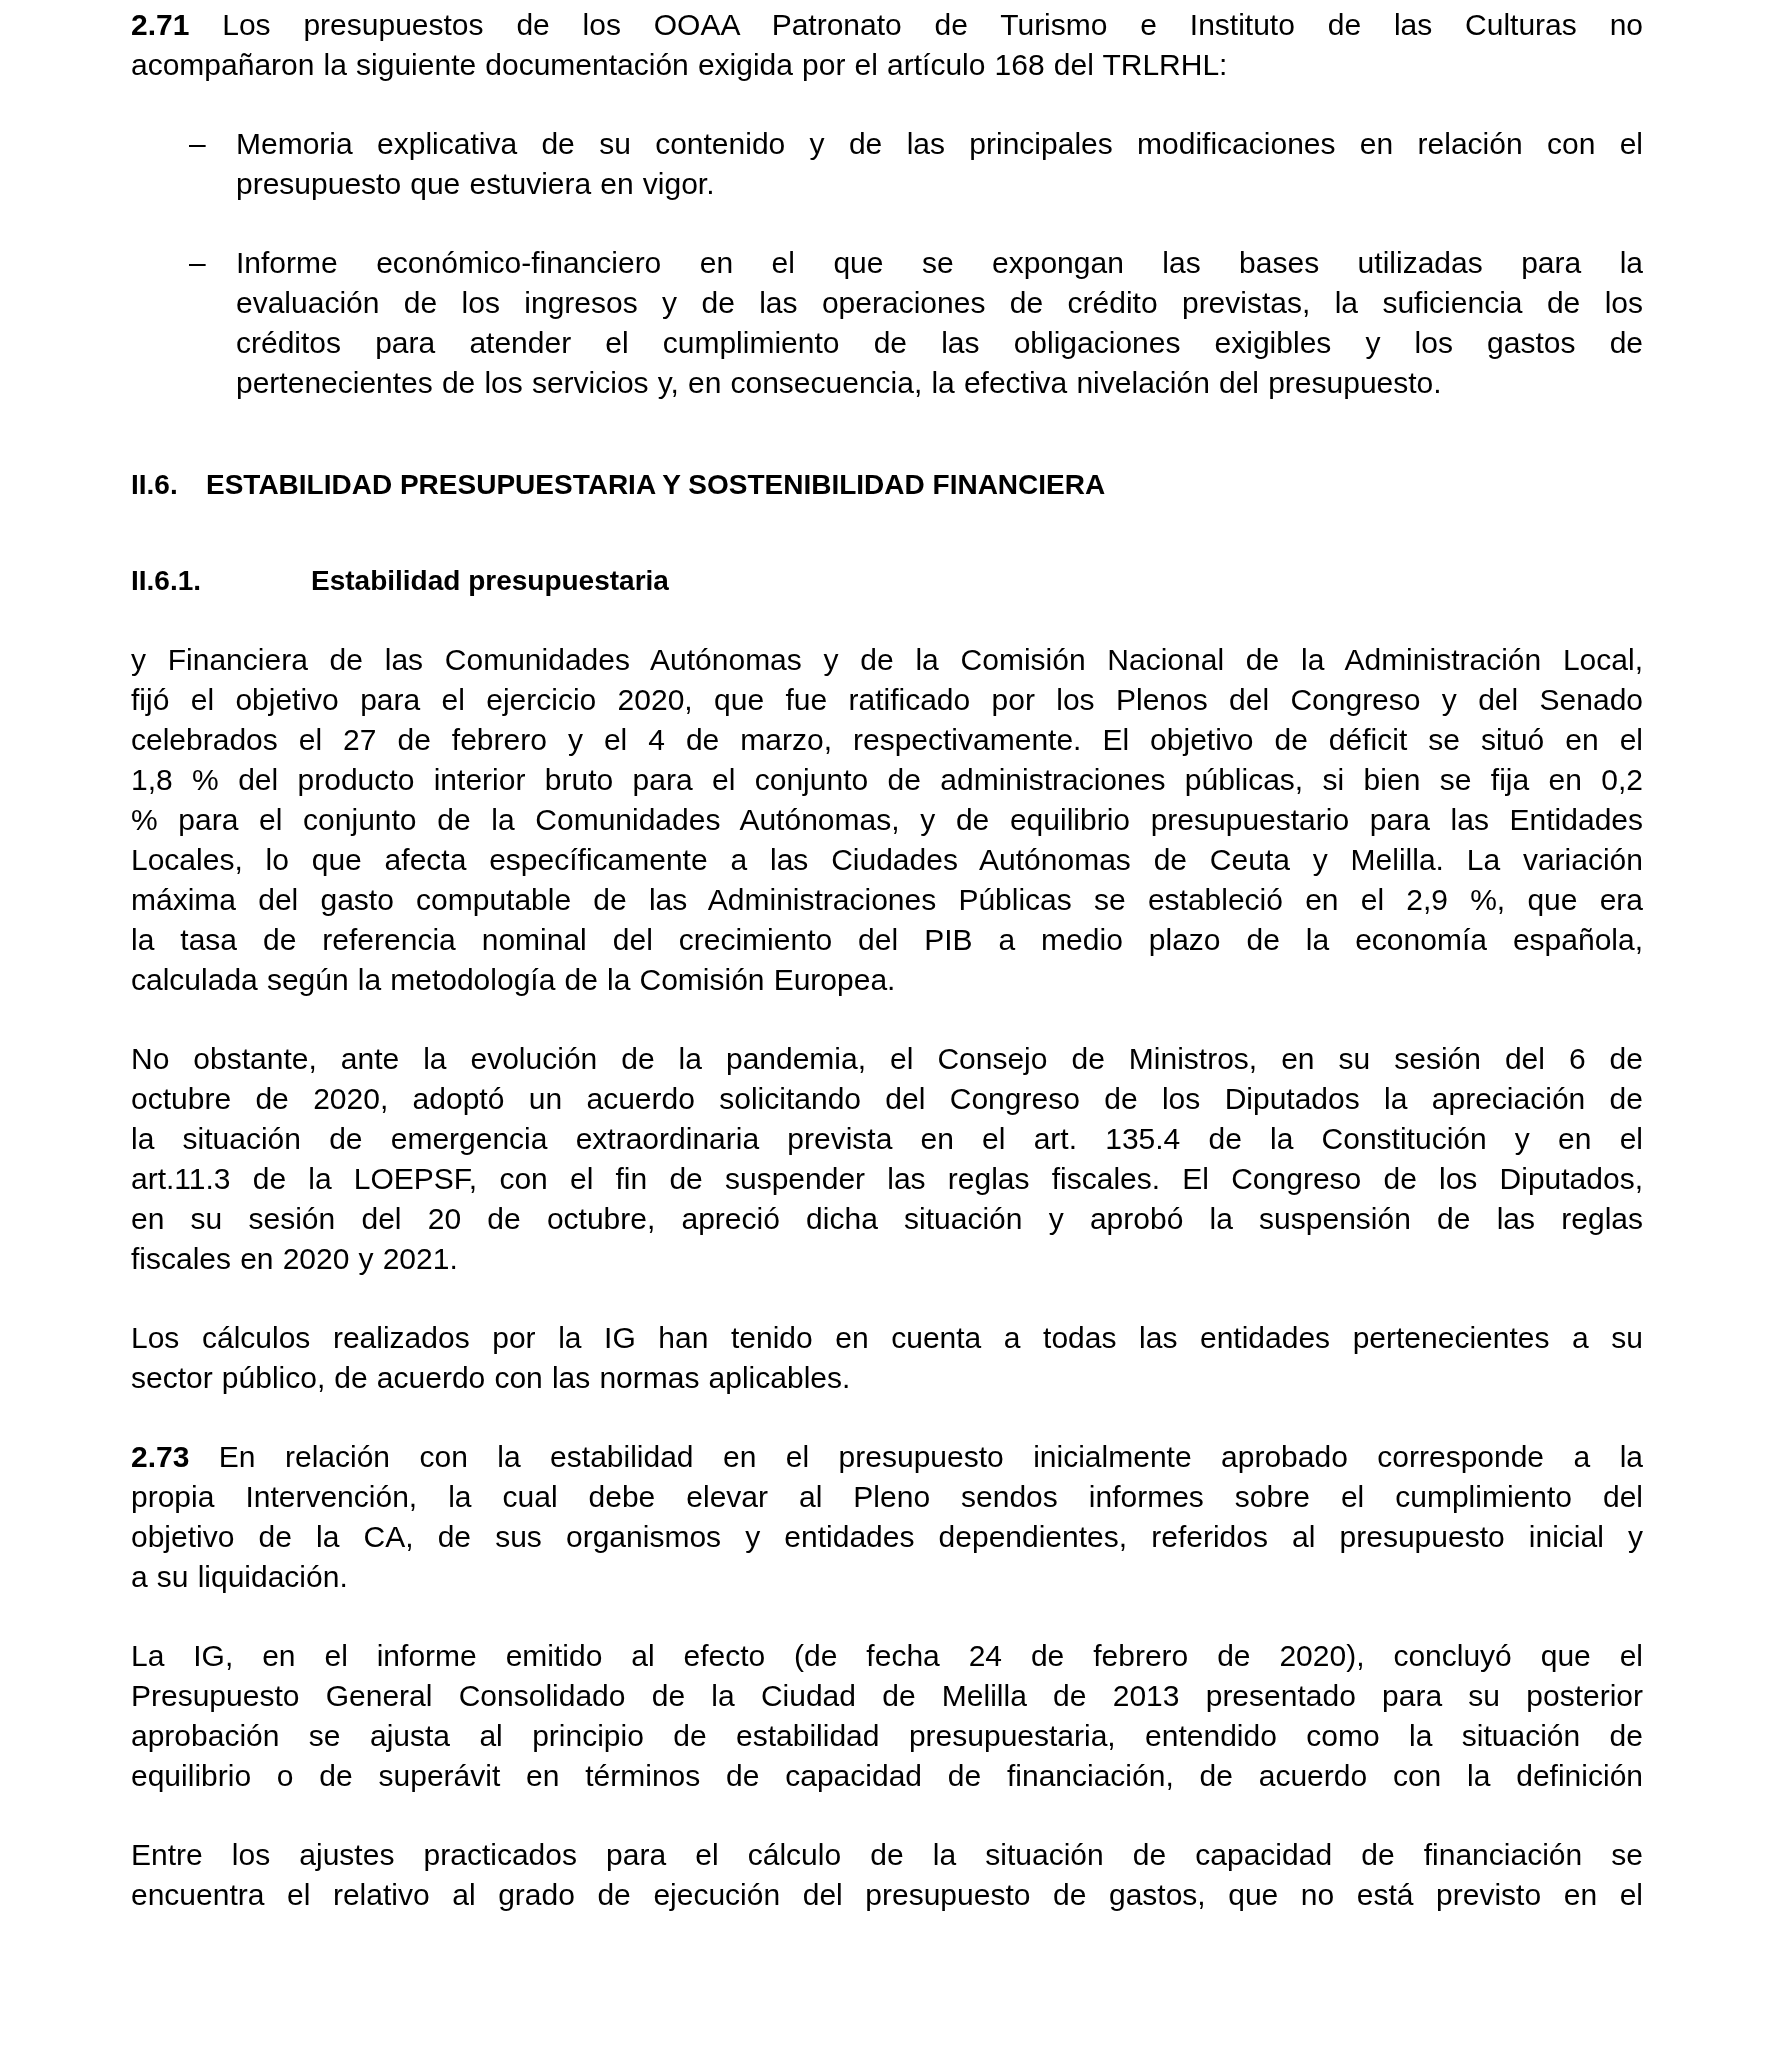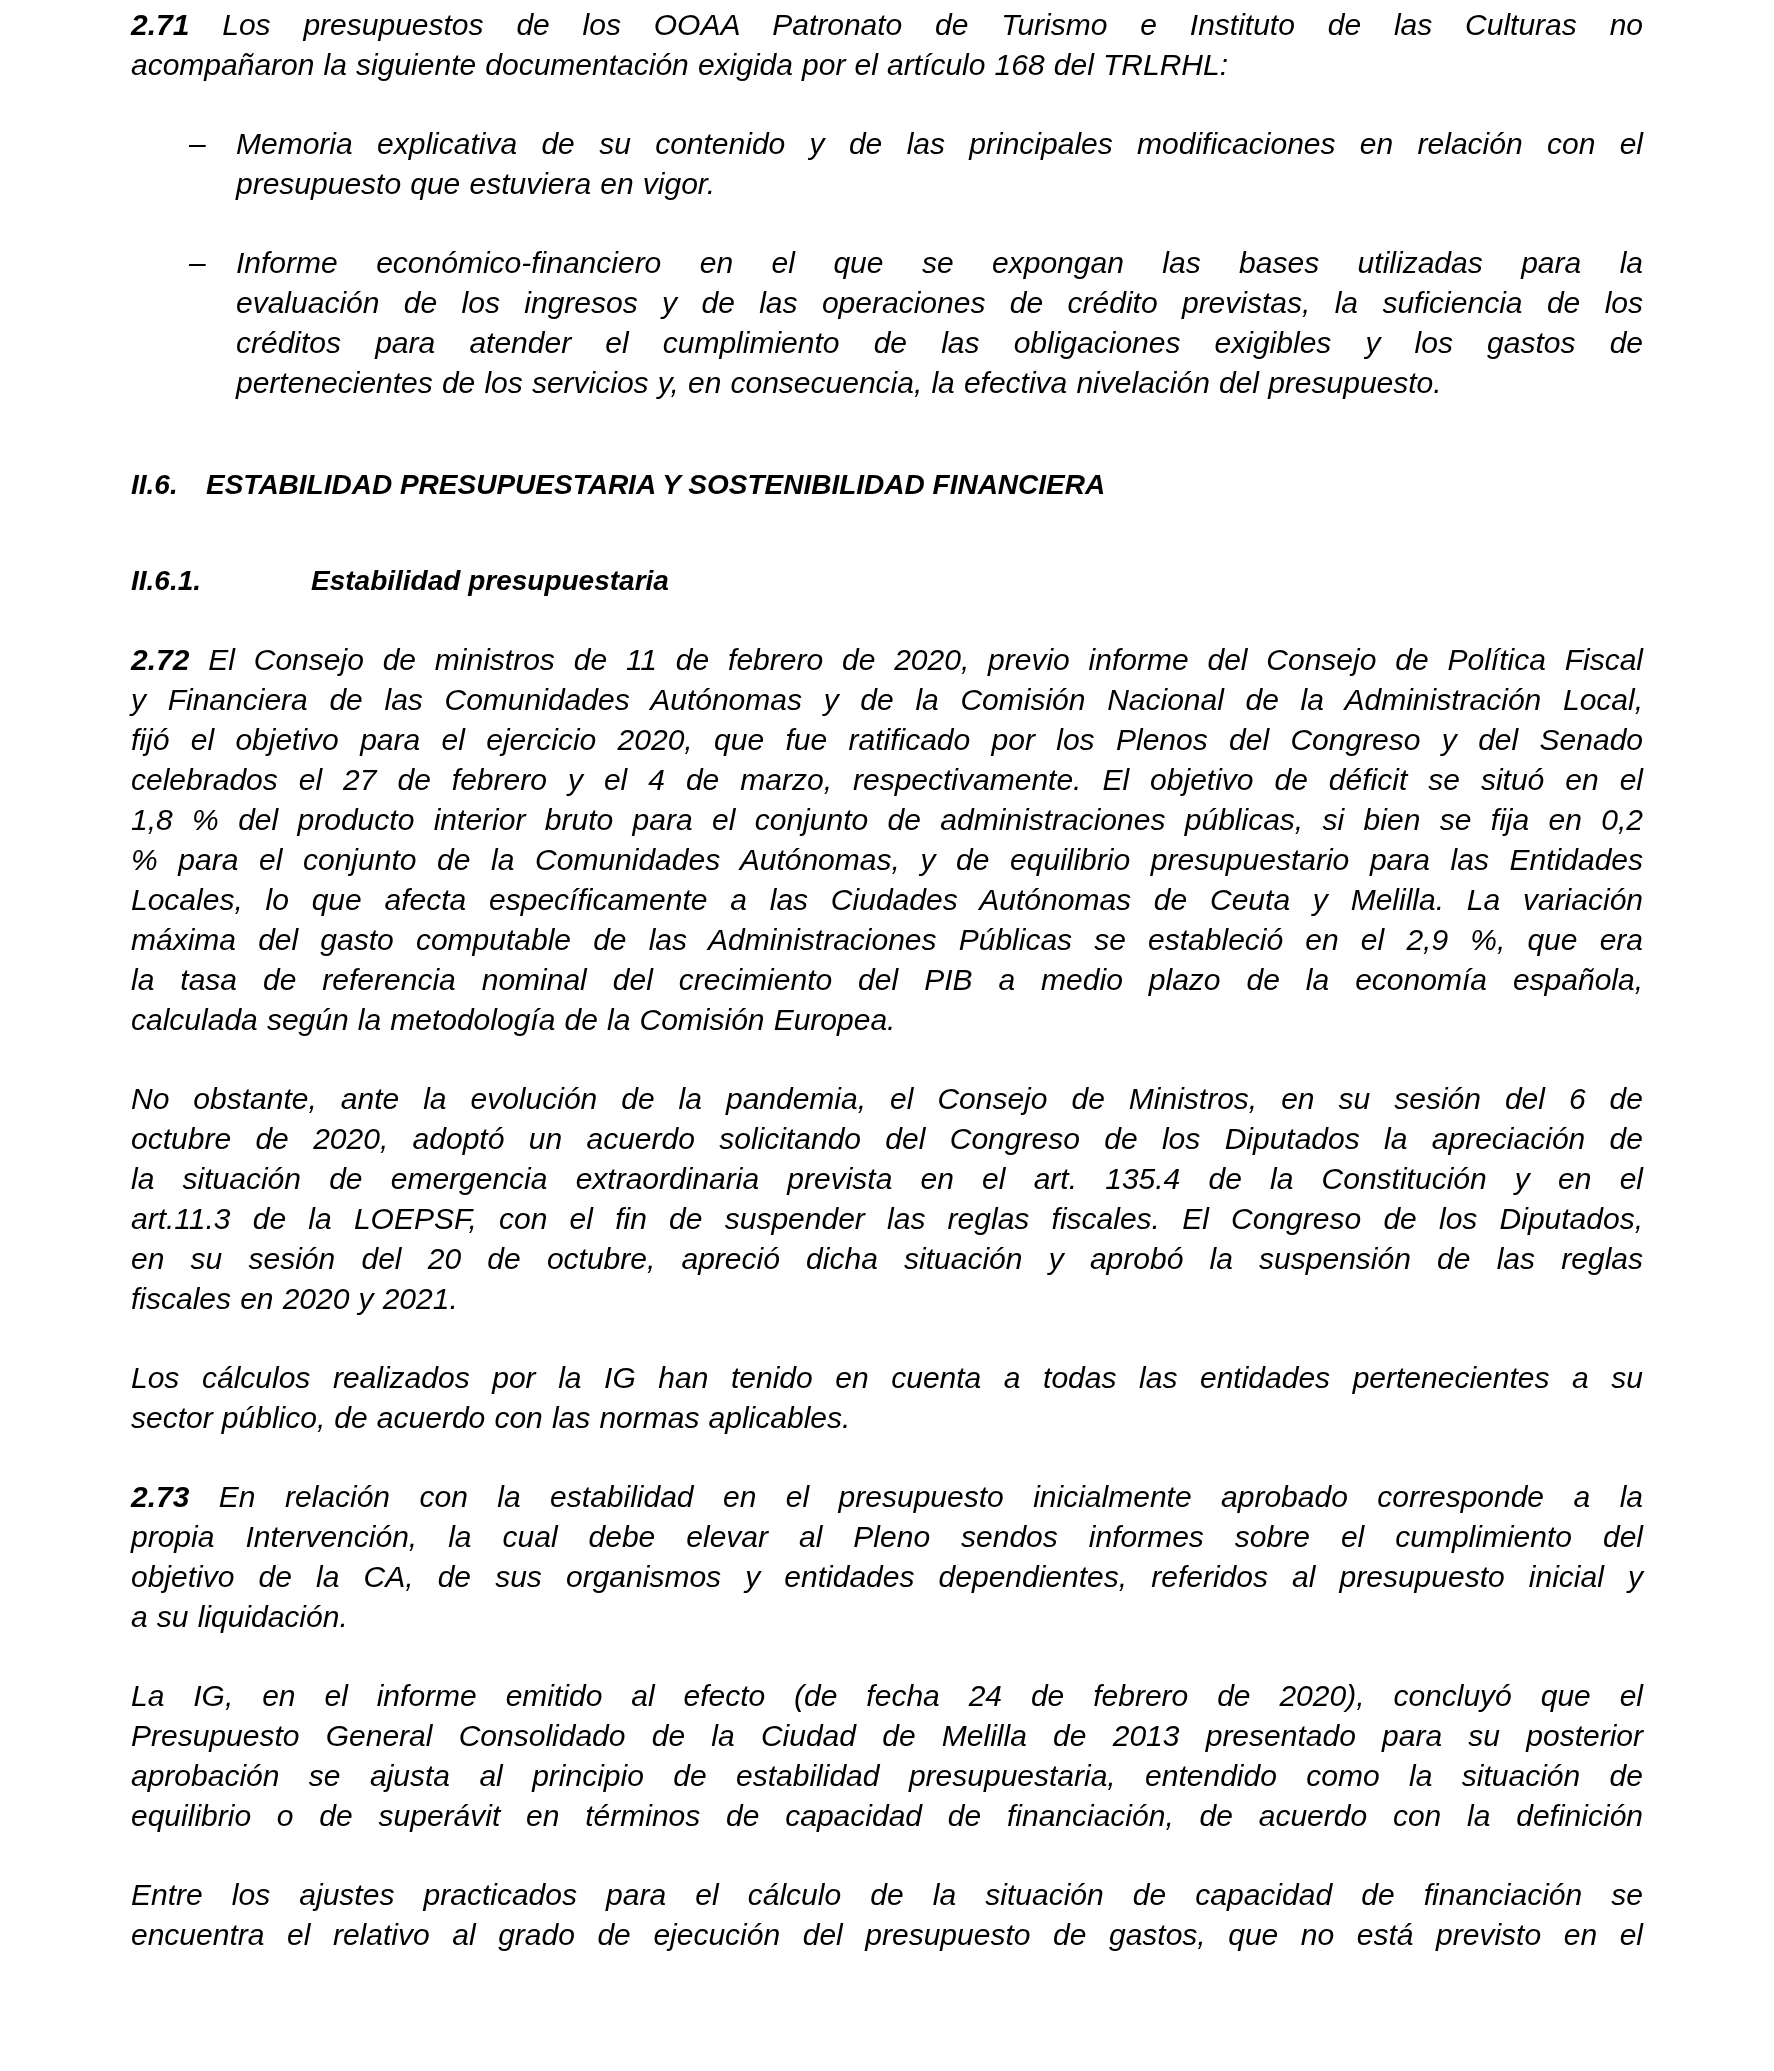--- a/index.html
+++ b/index.html
@@ -13,21 +13,20 @@
     overflow: hidden;
     font-family: "Liberation Sans", sans-serif;
     color: #000000;
   }
   #doc {
     position: relative;
     box-sizing: border-box;
     width: 1775px;
     height: 2071px;
     padding: 5px 132px 0 131px;
-    font-style: italic;
   }
   .para, .bullet, .h1, .h2 { margin-top: 39px; }
   .block-first { margin-top: 0; }
   .line {
     font-size: 30px;
     line-height: 40px;
     text-align: justify;
     text-align-last: justify;
     word-spacing: 0.8px;
   }
@@ -74,21 +73,20 @@
     <div class="bullet">
       <span class="marker">–</span>
       <div class="line">Informe económico-financiero en el que se expongan las bases utilizadas para la</div>
       <div class="line">evaluación de los ingresos y de las operaciones de crédito previstas, la suficiencia de los</div>
       <div class="line">créditos para atender el cumplimiento de las obligaciones exigibles y los gastos de</div>
       <div class="line last">pertenecientes de los servicios y, en consecuencia, la efectiva nivelación del presupuesto.</div>
     </div>
     <div class="h1"><span class="hnum">II.6.</span><span>ESTABILIDAD PRESUPUESTARIA Y SOSTENIBILIDAD FINANCIERA</span></div>
     <div class="h2"><span class="hnum">II.6.1.</span><span>Estabilidad presupuestaria</span></div>
     <div class="para">
-      <div class="line"><span class="b">2.72</span> <span>El Consejo de ministros de 11 de febrero de 2020, previo informe del Consejo de Política Fiscal</span></div>
       <div class="line">y Financiera de las Comunidades Autónomas y de la Comisión Nacional de la Administración Local,</div>
       <div class="line">fijó el objetivo para el ejercicio 2020, que fue ratificado por los Plenos del Congreso y del Senado</div>
       <div class="line">celebrados el 27 de febrero y el 4 de marzo, respectivamente. El objetivo de déficit se situó en el</div>
       <div class="line">1,8 % del producto interior bruto para el conjunto de administraciones públicas, si bien se fija en 0,2</div>
       <div class="line">% para el conjunto de la Comunidades Autónomas, y de equilibrio presupuestario para las Entidades</div>
       <div class="line">Locales, lo que afecta específicamente a las Ciudades Autónomas de Ceuta y Melilla. La variación</div>
       <div class="line">máxima del gasto computable de las Administraciones Públicas se estableció en el 2,9 %, que era</div>
       <div class="line">la tasa de referencia nominal del crecimiento del PIB a medio plazo de la economía española,</div>
       <div class="line last">calculada según la metodología de la Comisión Europea.</div>
     </div>

